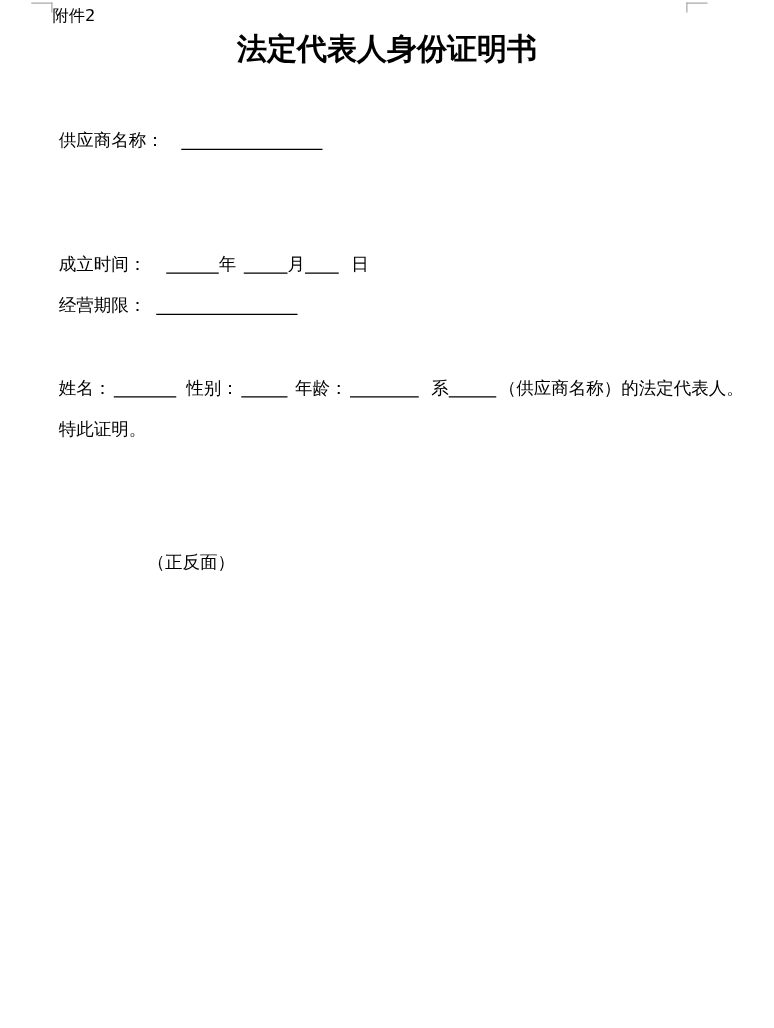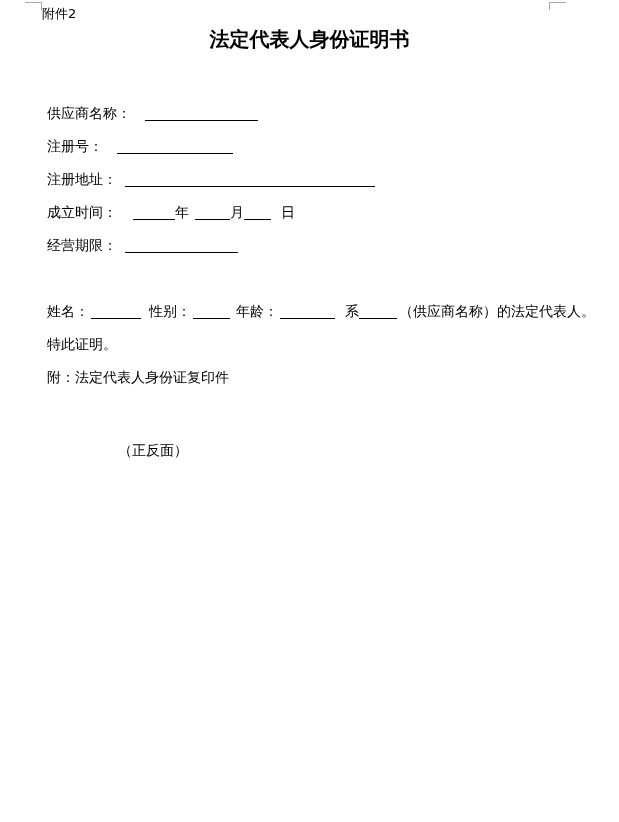--- a/index.html
+++ b/index.html
@@ -44,21 +44,21 @@
     font-size: 13px;
     line-height: 16px;
   }
   .title {
     position: absolute;
     left: 0;
     top: 27px;
     width: 619px;
     margin: 0;
     text-align: center;
-    font-size: 20px;
+    font-size: 24px;
     font-weight: bold;
     line-height: 24px;
   }
   .line {
     position: absolute;
     left: 47px;
     font-size: 14px;
     line-height: 17px;
     white-space: nowrap;
   }
@@ -82,42 +82,35 @@
   <div class="corner corner-right"></div>
 
   <div class="attachment">附件2</div>
 
   <h1 class="title">法定代表人身份证明书</h1>
 
   <div class="line" style="top:105px">
     <span>供应商名称：</span><span class="gap" style="width:14px"></span><span class="blank" style="width:113px"></span>
   </div>
 
-  <div class="line" style="top:138px">
-    <span>注册号：</span><span class="gap" style="width:14px"></span><span class="blank" style="width:116px"></span>
-  </div>
 
-  <div class="line" style="top:171px">
-    <span>注册地址：</span><span class="gap" style="width:8px"></span><span class="blank" style="width:250px"></span>
-  </div>
 
   <div class="line" style="top:237px">
     <span>经营期限：</span><span class="gap" style="width:8px"></span><span class="blank" style="width:113px"></span>
   </div>
 
   <div class="line" style="top:204px">
     <span>成立时间：</span><span class="gap" style="width:16px"></span><span class="blank" style="width:42px"></span><span>年</span><span class="gap" style="width:6px"></span><span class="blank" style="width:35px"></span><span>月</span><span class="blank" style="width:27px"></span><span class="gap" style="width:10px"></span><span>日</span>
   </div>
 
 
   <div class="line" style="top:303px">
     <span>姓名：</span><span class="gap" style="width:2px"></span><span class="blank" style="width:50px"></span><span class="gap" style="width:8px"></span><span>性别：</span><span class="gap" style="width:2px"></span><span class="blank" style="width:37px"></span><span class="gap" style="width:6px"></span><span>年龄：</span><span class="gap" style="width:2px"></span><span class="blank" style="width:55px"></span><span class="gap" style="width:10px"></span><span>系</span><span class="blank" style="width:38px"></span><span class="gap" style="width:2px"></span><span>（供应商名称）的法定代表人。</span>
   </div>
 
   <div class="line" style="top:336px">特此证明。</div>
 
-  <div class="line" style="top:369px">附：法定代表人身份证复印件</div>
 
   <div class="line" style="top:442px; left:118px">（正反面）</div>
 
 
 
 </div>
 
 </body></html>

